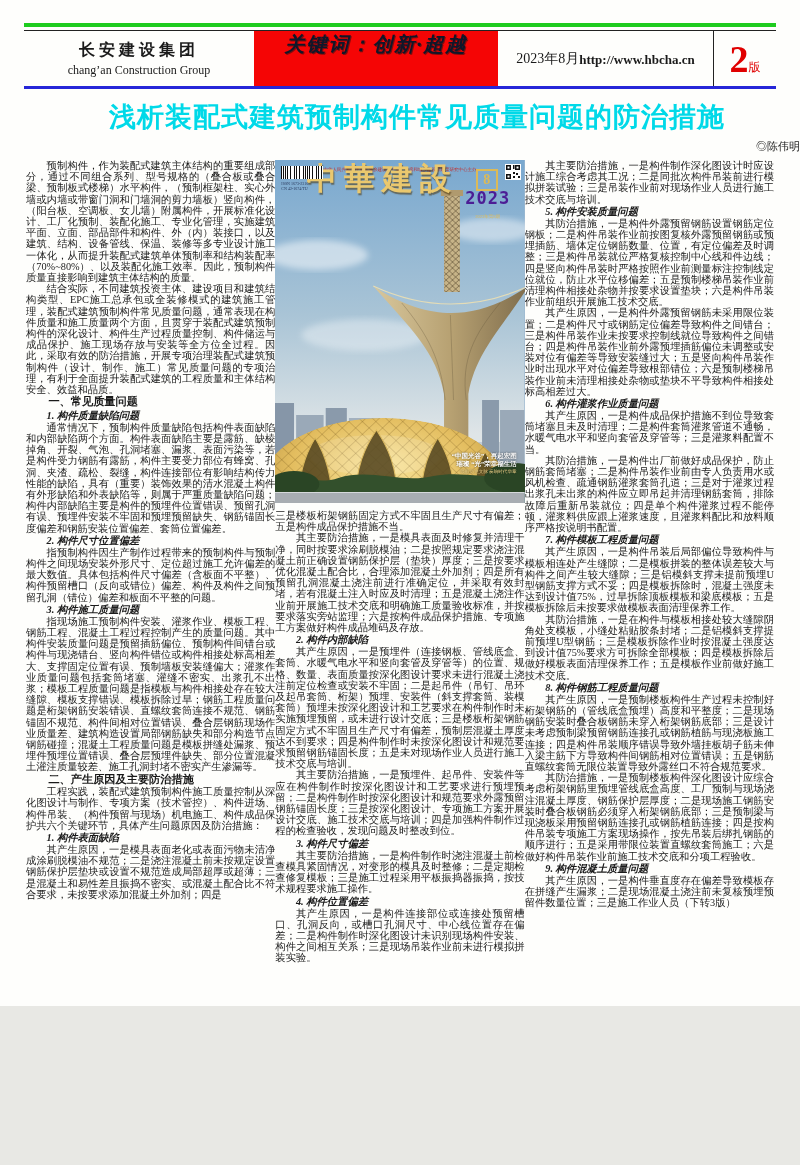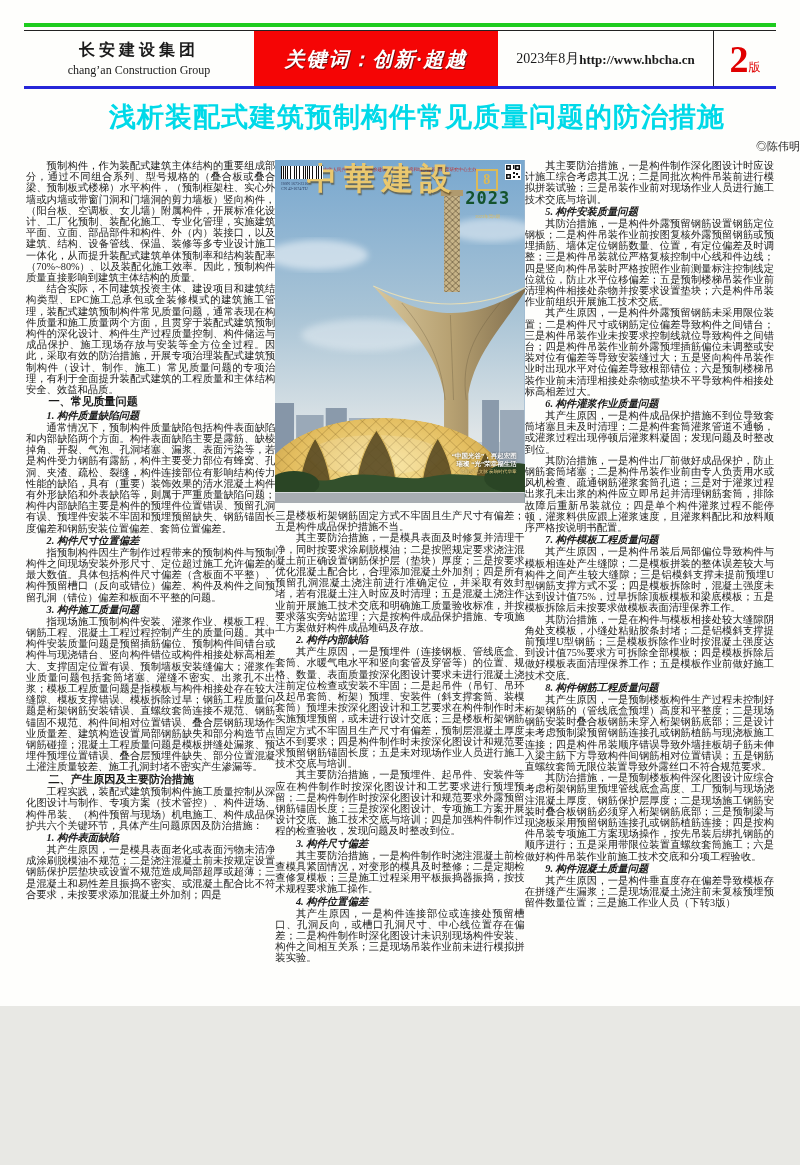--- a/index.html
+++ b/index.html
@@ -9,21 +9,21 @@
   .rule{position:absolute;left:24px;right:24px;}
   .rule.green-top{top:23px;height:4px;background:#1ecc1e;}
   .rule.blue-top{top:86px;height:3px;background:#2626d8;}
   .rule.blue-bottom{top:1104px;height:2.5px;background:#2626d8;}
   .rule.green-bottom{top:1108px;height:3.5px;background:#1ecc1e;}
   .masthead-row{position:absolute;left:24px;right:24px;top:30px;height:56px;
         border-top:1.5px solid #222;display:flex;align-items:stretch;}
   .mh-left{width:230px;display:flex;flex-direction:column;justify-content:center;align-items:center;}
   .mh-cn{font-size:16px;font-weight:bold;letter-spacing:4px;}
   .mh-en{font-size:12px;margin-top:2px;}
-  .mh-key{width:244px;background:#f50505;color:#ffffff;display:flex;align-items:center;
+  .mh-key{width:244px;background:#f50505;color:#0f172a;display:flex;
         justify-content:center;font-size:20px;font-weight:bold;font-style:italic;
         letter-spacing:2px;text-shadow:1px 1px 0 #7e0d0d;}
   .mh-right{flex:1;display:flex;flex-direction:row;justify-content:center;align-items:center;
         border-right:1px solid #222;}
   .mh-date{font-size:14px;}
   .mh-url{font-size:13px;font-weight:600;margin-top:2px;}
   .mh-page{width:62px;display:flex;align-items:center;justify-content:center;color:#e00000;}
   .pn{font-size:38px;font-weight:bold;line-height:1;}
   .pn-suffix{font-size:12px;margin-top:16px;}
   
@@ -45,21 +45,21 @@
   .cover{position:relative;width:100%;height:343px;margin-bottom:7px;background:#9cb8d0;overflow:hidden;}
   .cover svg{position:absolute;inset:0;width:100%;height:100%;display:block;}
   .cv-topline{position:absolute;top:4px;left:46px;right:46px;text-align:center;font-size:4.5px;
         color:#c03030;white-space:nowrap;overflow:hidden;}
   .cv-masthead{position:absolute;top:13px;left:10px;right:46px;text-align:center;font-size:31px;
         font-weight:bold;color:#eac86e;letter-spacing:7px;
         text-shadow:1px 1.5px 1px rgba(70,45,0,.55);}
   .cv-issue-box{position:absolute;top:9px;right:27px;width:18px;height:18px;border:2px solid #dcba58;
         color:#dcba58;font-weight:bold;font-size:14px;display:flex;align-items:center;justify-content:center;}
   .cv-year{position:absolute;top:33px;right:6px;width:62px;text-align:center;font-size:17px;
-        font-weight:bold;color:#14532d;letter-spacing:1px;font-family:"DejaVu Sans Mono",monospace;}
+        font-weight:bold;color:#4c1d95;letter-spacing:1px;font-family:"DejaVu Sans Mono",monospace;}
   .cv-issue-line{position:absolute;top:51px;right:6px;width:62px;text-align:center;font-size:4.5px;color:#dcba58;}
   .cv-qr{position:absolute;top:4px;right:4px;width:16px;height:16px;background:#fff;}
   .cv-barcode{position:absolute;top:6px;left:6px;width:42px;height:13px;background-color:#fff;
         background-image:repeating-linear-gradient(90deg,#101010 0 1px,transparent 1px 2px,
         #101010 2px 2.6px,transparent 2.6px 4.4px);}
   .cv-ids{position:absolute;top:21px;left:6px;font-size:4px;line-height:5px;color:#2a3b5e;}
   .cv-captions{position:absolute;right:8px;bottom:28px;text-align:right;color:#fff;line-height:1.25;}
   .cv-cap-big{font-size:6.5px;font-weight:bold;text-shadow:0 0 2px rgba(0,0,0,.7);}
   .cv-cap-small{font-size:4.6px;color:#f3d98c;margin-top:1px;text-shadow:0 0 1.5px rgba(0,0,0,.7);}
 </style>
@@ -219,21 +219,21 @@
           <div class="blk p">其产生原因，一是构件连接部位或连接处预留槽口、孔洞反向，或槽口孔洞尺寸、中心线位置存在偏差；二是构件制作时深化图设计未识别现场构件安装、构件之间相互关系；三是现场吊装作业前未进行模拟拼装实验。</div>
         </div>
     </div>
 
     <div class="col">
         <div class="blk p">其主要防治措施，一是构件制作深化图设计时应设计施工综合考虑其工况；二是同批次构件吊装前进行模拟拼装试验；三是吊装作业前对现场作业人员进行施工技术交底与培训。</div>
         <div class="blk sub">5. 构件安装质量问题</div>
         <div class="blk p">其防治措施，一是构件外露预留钢筋设置钢筋定位钢板；二是构件吊装作业前按图复核外露预留钢筋或预埋插筋、墙体定位钢筋数量、位置，有定位偏差及时调整；三是构件吊装就位严格复核控制中心线和件边线；四是竖向构件吊装时严格按照作业前测量标注控制线定位就位，防止水平位移偏差；五是预制楼梯吊装作业前清理构件相接处杂物并按要求设置垫块；六是构件吊装作业前组织开展施工技术交底。</div>
         <div class="blk p">其产生原因，一是构件外露预留钢筋未采用限位装置；二是构件尺寸或钢筋定位偏差导致构件之间错台；三是构件吊装作业未按要求控制线就位导致构件之间错台；四是构件吊装作业前外露预埋插筋偏位未调整或安装对位有偏差等导致安装缝过大；五是竖向构件吊装作业时出现水平对位偏差导致根部错位；六是预制楼梯吊装作业前未清理相接处杂物或垫块不平导致构件相接处标高相差过大。</div>
         <div class="blk sub">6. 构件灌浆作业质量问题</div>
-        <div class="blk p">其产生原因，一是构件成品保护措施不到位导致套筒堵塞且未及时清理；二是构件套筒灌浆管道不通畅，或灌浆过程出现停顿后灌浆料凝固；发现问题及时整改到位。</div>
+        <div class="blk p">其产生原因，一是构件成品保护措施不到位导致套筒堵塞且未及时清理；二是构件套筒灌浆管道不通畅，水暖气电水平和竖向套管及穿管等；三是灌浆料配置不当。</div>
         <div class="blk p">其防治措施，一是构件出厂前做好成品保护，防止钢筋套筒堵塞；二是构件吊装作业前由专人负责用水或风机检查、疏通钢筋灌浆套筒孔道；三是对于灌浆过程出浆孔未出浆的构件应立即吊起并清理钢筋套筒，排除故障后重新吊装就位；四是单个构件灌浆过程不能停顿，灌浆料供应跟上灌浆速度，且灌浆料配比和放料顺序严格按说明书配置。</div>
         <div class="blk sub">7. 构件模板工程质量问题</div>
         <div class="blk p">其产生原因，一是构件吊装后局部偏位导致构件与模板相连处产生缝隙；二是模板拼装的整体误差较大与构件之间产生较大缝隙；三是铝模斜支撑未提前预埋U型钢筋支撑方式不妥；四是模板拆除时，混凝土强度未达到设计值75%，过早拆除顶板模板和梁底模板；五是模板拆除后未按要求做模板表面清理保养工作。</div>
         <div class="blk p">其防治措施，一是在构件与模板相接处较大缝隙阴角处支模板，小缝处粘贴胶条封堵；二是铝模斜支撑提前预埋U型钢筋；三是模板拆除作业时按混凝土强度达到设计值75%要求方可拆除全部模板；四是模板拆除后做好模板表面清理保养工作；五是模板作业前做好施工技术交底。</div>
         <div class="blk sub">8. 构件钢筋工程质量问题</div>
         <div class="blk p">其产生原因，一是预制楼板构件生产过程未控制好桁架钢筋的（管线底盒预埋）高度和平整度；二是现场钢筋安装时叠合板钢筋未穿入桁架钢筋底部；三是设计未考虑预制梁预留钢筋连接孔或钢筋植筋与现浇板施工连接；四是构件吊装顺序错误导致外墙挂板胡子筋未伸入梁主筋下方导致构件间钢筋相对位置错误；五是钢筋直螺纹套筒无限位装置导致外露丝口不符合规范要求。</div>
         <div class="blk p">其防治措施，一是预制楼板构件深化图设计应综合考虑桁架钢筋里预埋管线底盒高度、工厂预制与现场浇注混凝土厚度、钢筋保护层厚度；二是现场施工钢筋安装时叠合板钢筋必须穿入桁架钢筋底部；三是预制梁与现浇板采用预留钢筋连接孔或钢筋植筋连接；四是按构件吊装专项施工方案现场操作，按先吊装后绑扎钢筋的顺序进行；五是采用带限位装置直螺纹套筒施工；六是做好构件吊装作业前施工技术交底和分项工程验收。</div>
         <div class="blk sub">9. 构件混凝土质量问题</div>
         <div class="blk p">其产生原因，一是构件垂直度存在偏差导致模板存在拼缝产生漏浆；二是现场混凝土浇注前未复核预埋预留件数量位置；三是施工作业人员（下转3版）</div>
       </div>

